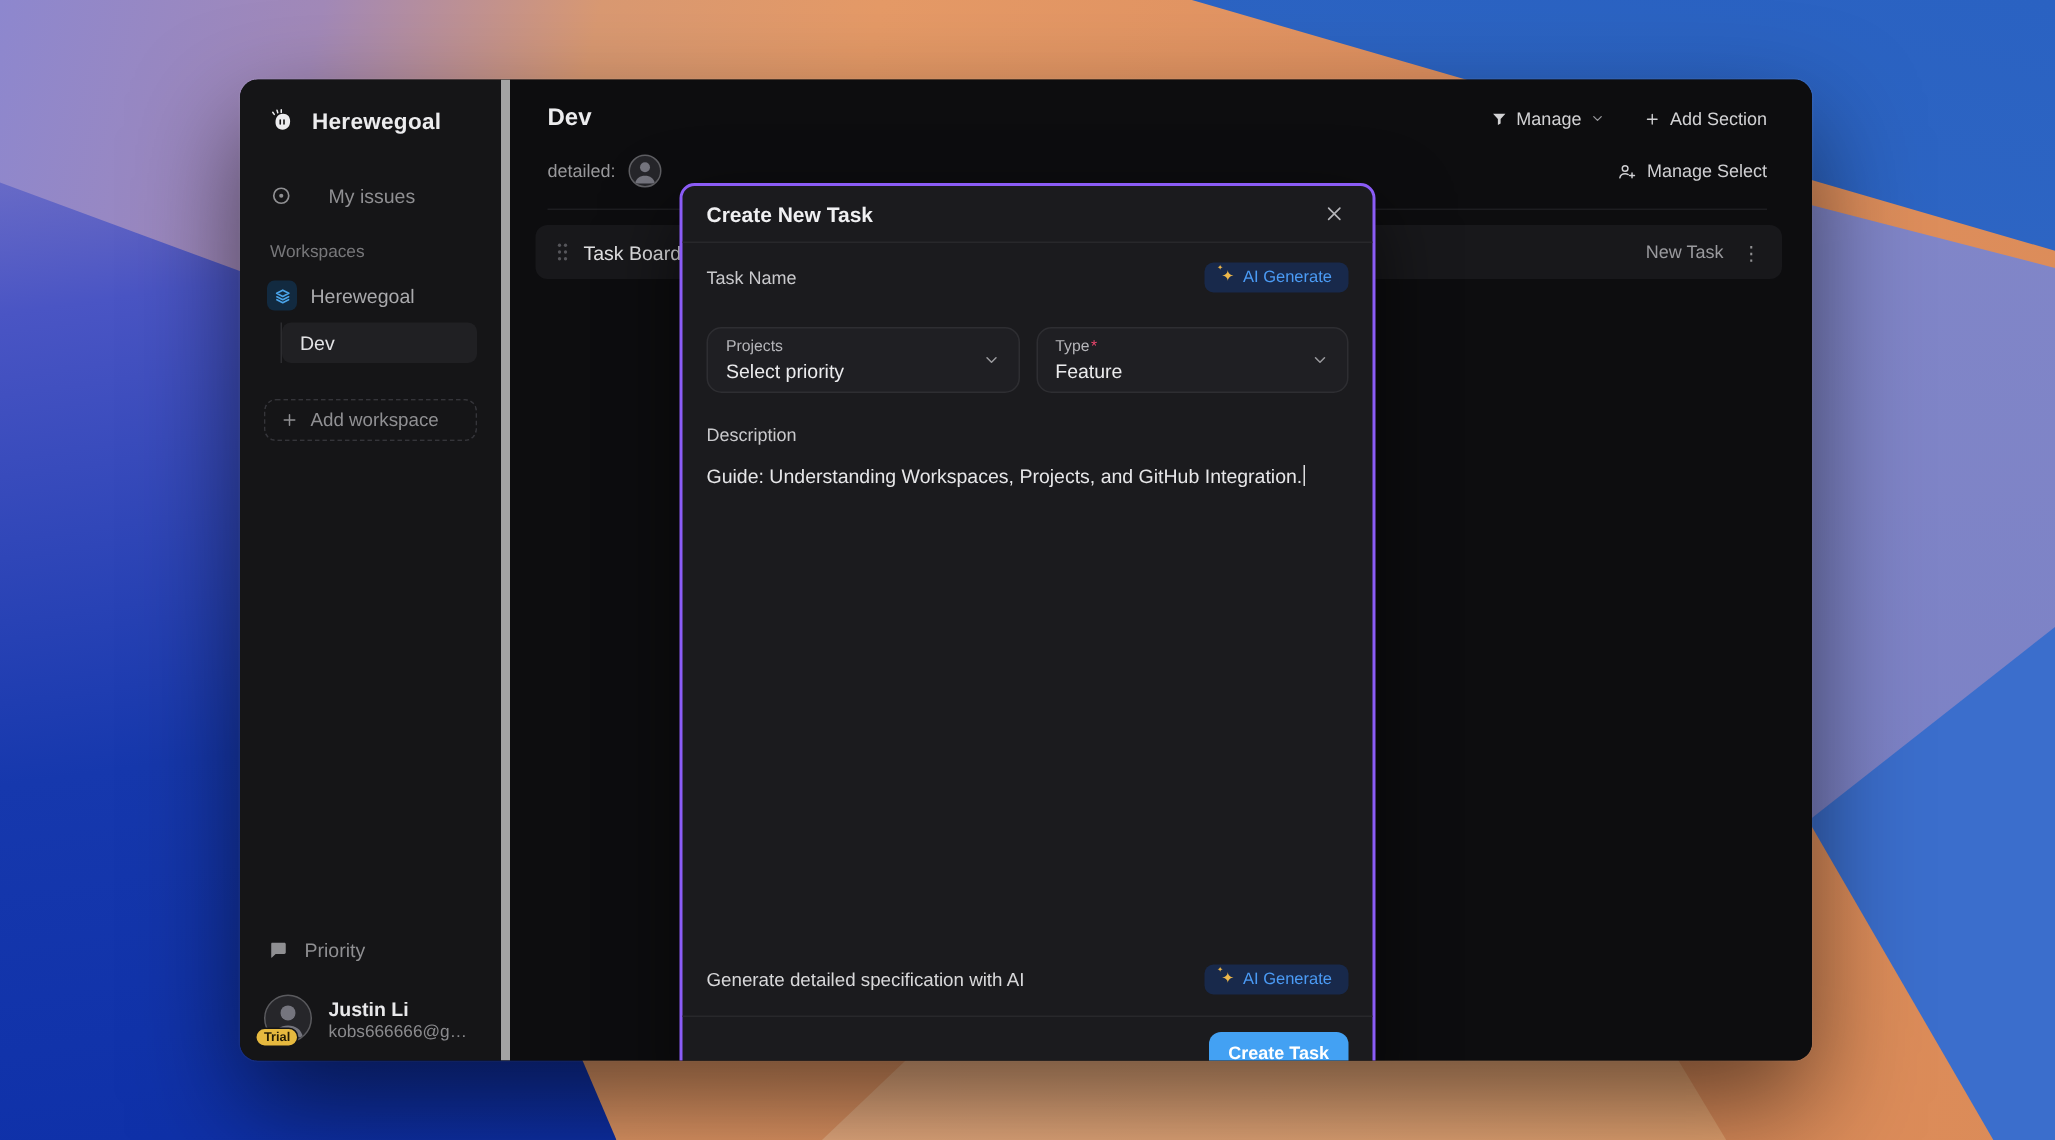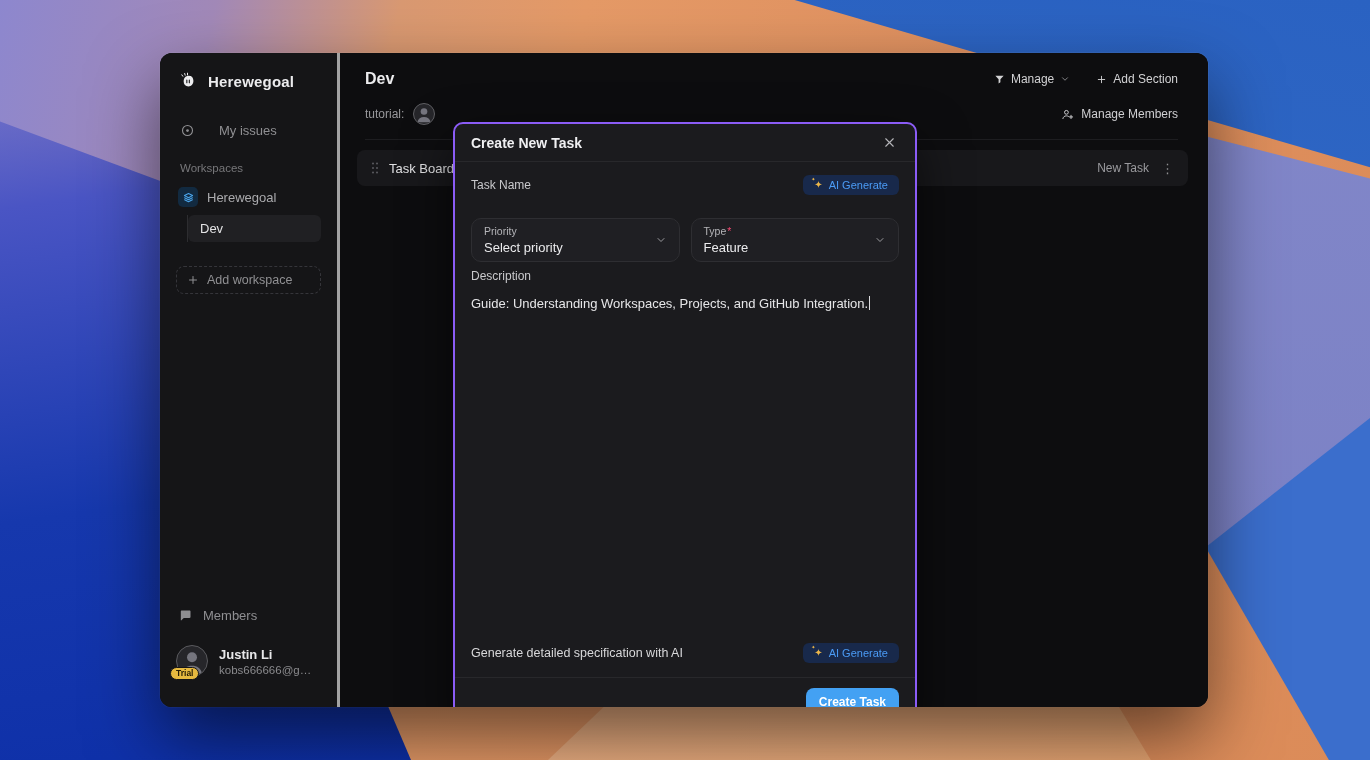--- a/index.html
+++ b/index.html
@@ -17,22 +17,22 @@
   .wp-br-blue { background:#3b6ecc; clip-path:polygon(88% 72%,100% 55%,100% 100%,97% 100%); }
   .wp-peach { background:linear-gradient(90deg,#f2bd92 0%,#edb083 40%,#e7a26c 100%);
     clip-path:polygon(40% 100%,47% 88%,80% 88%,84% 100%); }
 
   
   .window { position:absolute; left:160px; top:53px; width:1048px; height:654px;
     background:#0d0d0f; border-radius:12px; display:flex; overflow:hidden;
     box-shadow:0 30px 70px rgba(0,0,0,.55), 0 0 0 1px rgba(255,255,255,.05); }
 
   
-  .sidebar { width:180px; flex:0 0 180px; background:#151517; border-right:3px solid #a3a3a3;
-    display:flex; flex-direction:column; padding:16px 16px 30px; }
+  .sidebar { width:180px; flex:0 0 180px; background:#151517; border-right:6px solid #a3a3a3;
+    display:flex; flex-direction:column; padding:16px 16px 12px; }
   .logo-row { display:flex; align-items:center; gap:10px; margin:2px 0 28px 2px; }
   .app-name { font-size:15px; font-weight:700; color:#ececee; letter-spacing:.2px; }
   .nav-item { display:flex; align-items:center; gap:24px; color:#8f8f92; font-size:13px;
     padding:4px 4px; border-radius:6px; margin-bottom:20px; cursor:default; }
   .section-label { font-size:11.5px; color:#77777a; margin:0 0 12px 4px; }
   .ws-row { display:flex; align-items:center; gap:9px; color:#aaaaad; font-size:13px; padding:1px 2px; }
   .ws-iconbox { width:20px; height:20px; border-radius:5px; background:#122a40;
     display:flex; align-items:center; justify-content:center; }
   .ws-tree { display:flex; margin:7px 0 0 11px; border-left:1px solid #2d2d30; }
   .ws-sub { flex:1; background:#202023; border-radius:6px; padding:6px 12px;
@@ -90,21 +90,21 @@
     border:none; font-family:inherit; }
   .sparkle { color:var(--sparkle-gold,#edb74a); font-size:10px; position:relative; line-height:1; }
   .sparkle::after { content:"✦"; position:absolute; font-size:5px; top:-3px; left:-3px; }
   .task-name-value { margin-top:17px; font-size:15px; font-weight:600; color:#f2f2f4; }
   .selects-row { display:flex; gap:11px; margin-top:23px; }
   .select-box { flex:1; height:44px; border:1px solid #2e2e32; background:#1f1f23; border-radius:10px;
     padding:6px 12px; display:flex; align-items:center; justify-content:space-between; cursor:default; }
   .select-label { font-size:10.5px; color:#b5b5b9; }
   .req { color:var(--required-asterisk,#ef476f); font-size:10.5px; margin-left:1px; }
   .select-value { font-size:13px; color:#ebebed; margin-top:3px; }
-  .desc-label { margin-top:7px; font-size:12px; color:#c9c9cc; }
+  .desc-label { margin-top:21px; font-size:12px; color:#c9c9cc; }
   .desc-area { flex:1; margin-top:12px; font-size:13px; color:#e6e6e8; line-height:1.4; }
   .caret { display:inline-block; width:1px; height:14px; background:#dcdcde; margin-left:1px;
     vertical-align:-2px; }
   .spec-row { display:flex; justify-content:space-between; align-items:center; padding-bottom:14px; }
   .spec-hint { font-size:12.5px; color:#d8d8da; }
   .modal-footer { border-top:1px solid #28282b; padding:10px 16px 11px; display:flex; justify-content:flex-end; }
   .create-btn { background:var(--accent-blue,#43a1f3); color:#fff; font-size:12px; font-weight:600;
     padding:7px 13px; border-radius:8px; border:none; font-family:inherit; }
 
   svg { display:block; }
@@ -174,21 +174,21 @@
     </button>
 
     <div class="sb-spacer"></div>
 
     <div class="feedback-row">
       <span>
         <svg width="15" height="15" viewBox="0 0 24 24">
           <path d="M5.5 4h13c.8 0 1.5.7 1.5 1.5v9c0 .8-.7 1.5-1.5 1.5H9.2L5 20l-.5-.3V5.5C4.5 4.7 4.7 4 5.5 4z" fill="#8f8f92"></path>
         </svg>
       </span>
-      <span>Members</span>
+      <span>Priority</span>
     </div>
 
     <div class="user-row">
       <span class="avatar-wrap">
         <span class="avatar">
           <svg width="32" height="32" viewBox="0 0 24 24">
             <circle cx="12" cy="9" r="4" fill="#75757e"></circle>
             <path d="M4 22c.8-4.2 4-6.3 8-6.3s7.2 2.1 8 6.3z" fill="#75757e"></path>
           </svg>
         </span>
@@ -224,37 +224,37 @@
               <svg width="11" height="11" viewBox="0 0 24 24">
                 <path d="M12 5v14M5 12h14" stroke="#d2d2d4" stroke-width="2" stroke-linecap="round"></path>
               </svg>
             </span>
             <span>Add Section</span>
           </div>
         </div>
       </div>
       <div class="header-row2">
         <div class="members">
-          <span>tutorial:</span>
+          <span>detailed:</span>
           <span class="mini-avatar">
             <svg width="20" height="20" viewBox="0 0 24 24">
               <circle cx="12" cy="9" r="4" fill="#75757e"></circle>
               <path d="M4 22c.8-4.2 4-6.3 8-6.3s7.2 2.1 8 6.3z" fill="#75757e"></path>
             </svg>
           </span>
         </div>
         <div class="manage-members">
           <span>
             <svg width="13" height="13" viewBox="0 0 24 24">
               <circle cx="10" cy="8" r="3.5" stroke="#cfcfd2" stroke-width="1.8" fill="none"></circle>
               <path d="M3.5 19.5c.7-3.2 3.2-5 6.5-5 1.5 0 2.8.4 3.8 1" stroke="#cfcfd2" stroke-width="1.8" fill="none" stroke-linecap="round"></path>
               <path d="M18.5 13.5v6M15.5 16.5h6" stroke="#cfcfd2" stroke-width="1.8" stroke-linecap="round"></path>
             </svg>
           </span>
-          <span>Manage Members</span>
+          <span>Manage Select</span>
         </div>
       </div>
       <div class="main-divider"></div>
     </div>
 
     <div class="task-row">
       <span>
         <svg width="8" height="14" viewBox="0 0 8 14">
           <circle cx="2" cy="2.5" r="1.1" fill="#55555a"></circle>
             <circle cx="6" cy="2.5" r="1.1" fill="#55555a"></circle>
@@ -287,21 +287,21 @@
         <button class="ai-pill">
           <span class="sparkle">✦</span>
           <span>AI Generate</span>
         </button>
       </div>
 
 
       <div class="selects-row">
         <div class="select-box">
           <span>
-            <div class="select-label">Priority</div>
+            <div class="select-label">Projects</div>
             <div class="select-value">Select priority</div>
           </span>
           <span>
             <svg width="12" height="12" viewBox="0 0 24 24">
               <path d="M6 9l6 6 6-6" stroke="#9a9a9e" stroke-width="2" fill="none" stroke-linecap="round" stroke-linejoin="round"></path>
             </svg>
           </span>
         </div>
         <div class="select-box">
           <span>

